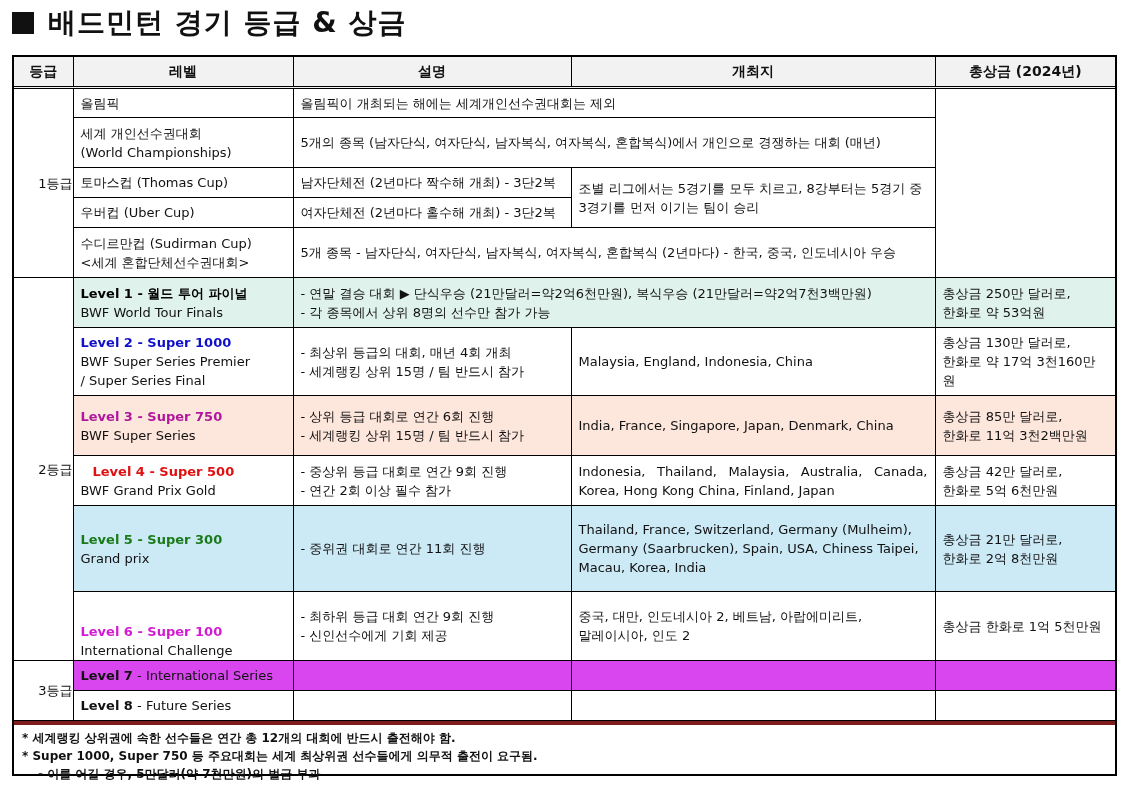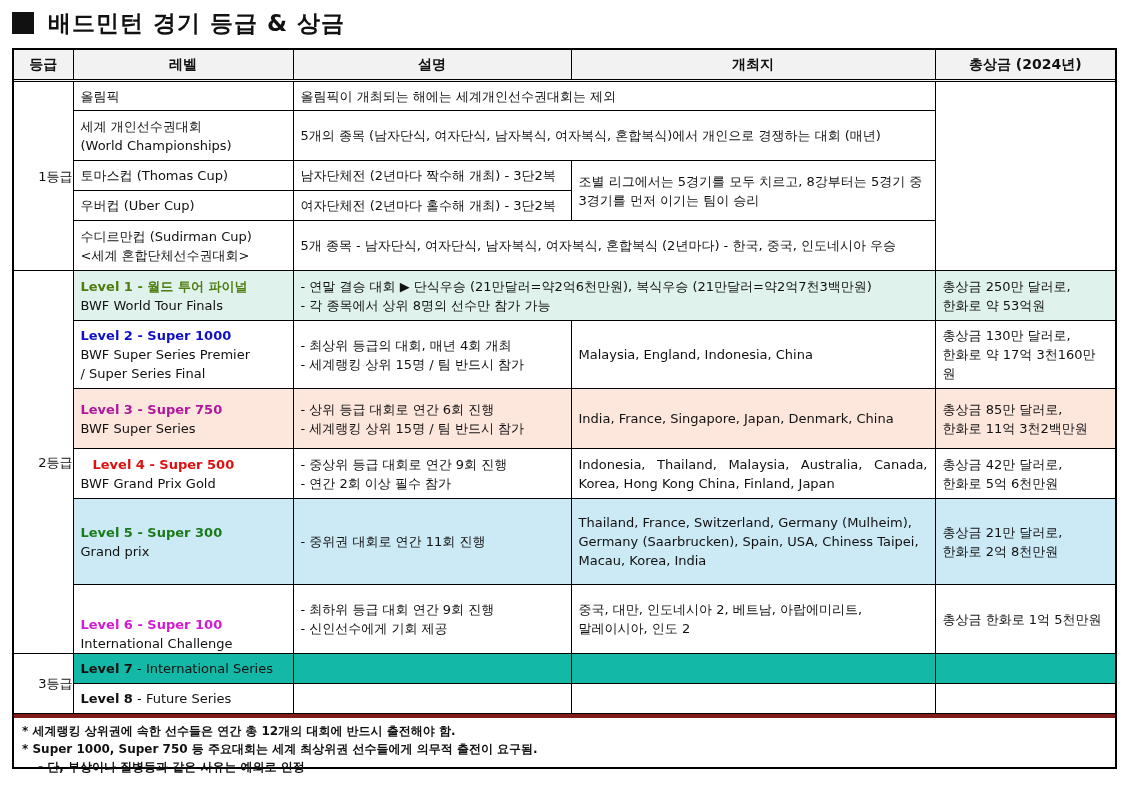--- a/index.html
+++ b/index.html
@@ -1,41 +1,41 @@
 <!DOCTYPE html>
 <html><head>
 <meta charset="utf-8">
 <style>
   html, body { margin: 0; padding: 0; background: #ffffff; }
   body { width: 1130px; height: 786px; position: relative; overflow: hidden;
          font-family: "DejaVu Sans", "Liberation Sans", sans-serif; color: #111; }
   .title { position: absolute; left: 12px; top: 6px; height: 34px; display: flex; align-items: center;
-           font-size: 23px; font-weight: bold; letter-spacing: 1px; color: #111; }
+           font-size: 28px; font-weight: bold; letter-spacing: 1px; color: #111; }
   .title .sq { width: 22px; height: 22px; background: #111; margin-right: 14px; display: inline-block; }
-  .wrap { position: absolute; left: 12px; top: 48px; width: 1105px; height: 721px;
+  .wrap { position: absolute; left: 12px; top: 55px; width: 1105px; height: 721px;
           border: 2px solid #000; box-sizing: border-box; }
   table { border-collapse: collapse; table-layout: fixed; width: 1101px; font-size: 13px; }
   td, th { border: 1px solid #000; padding: 0 7px; vertical-align: middle; line-height: 19px; text-align: left; }
   th { background: #f2f2f2; font-weight: bold; font-size: 14px; text-align: center; height: 29px;
        border-bottom: 3px double #000; }
   td.grade { text-align: right; padding: 0; }
   tr > :first-child { border-left: none; }
   tr > :last-child { border-right: none; }
   thead tr th { border-top: none; }
   .lvl { font-weight: bold; }
   .c-blue { color: #1010c8; }
   .c-purple { color: #b0189c; }
   .c-red { color: #e01010; margin-left: 12px; }
   .c-green { color: #1a7a1a; }
   .c-magenta { color: #d21bd2; margin-top: 30px; }
-  .c-dark { color: #4d7c0f; }
+  .c-dark { color: #000000; }
   .bg-mint td.tint { background: #dff2ec; }
   .bg-peach td.tint { background: #fde6dc; }
   .bg-sky td.tint { background: #cce9f6; }
-  .bg-cream td.tint { background: #14b8a6; }
+  .bg-cream td.tint { background: #d946ef; }
   .justify { text-align: justify; text-align-last: justify; }
   .notes { border-top: 4px solid #7f1d1d; padding: 4px 8px; font-size: 12px; line-height: 18px; font-weight: bold; }
   .notes div { white-space: nowrap; }
   .notes .sub { padding-left: 16px; }
   .ln { display: block; }
 </style>
 </head>
 <body>
 
 <div class="title">
@@ -207,15 +207,16 @@
         <td></td>
         <td></td>
         <td></td>
       </tr>
     </tbody>
   </table>
 
   <div class="notes">
     <div>* 세계랭킹 상위권에 속한 선수들은 연간 총 12개의 대회에 반드시 출전해야 함.</div>
     <div>* Super 1000, Super 750 등 주요대회는 세계 최상위권 선수들에게 의무적 출전이 요구됨.</div>
+    <div class="sub">- 이를 어길 경우, 5만달러(약 7천만원)의 벌금 부과</div>
     <div class="sub">- 단, 부상이나 질병등과 같은 사유는 예외로 인정</div>
   </div>
 </div>
 
 </body></html>

